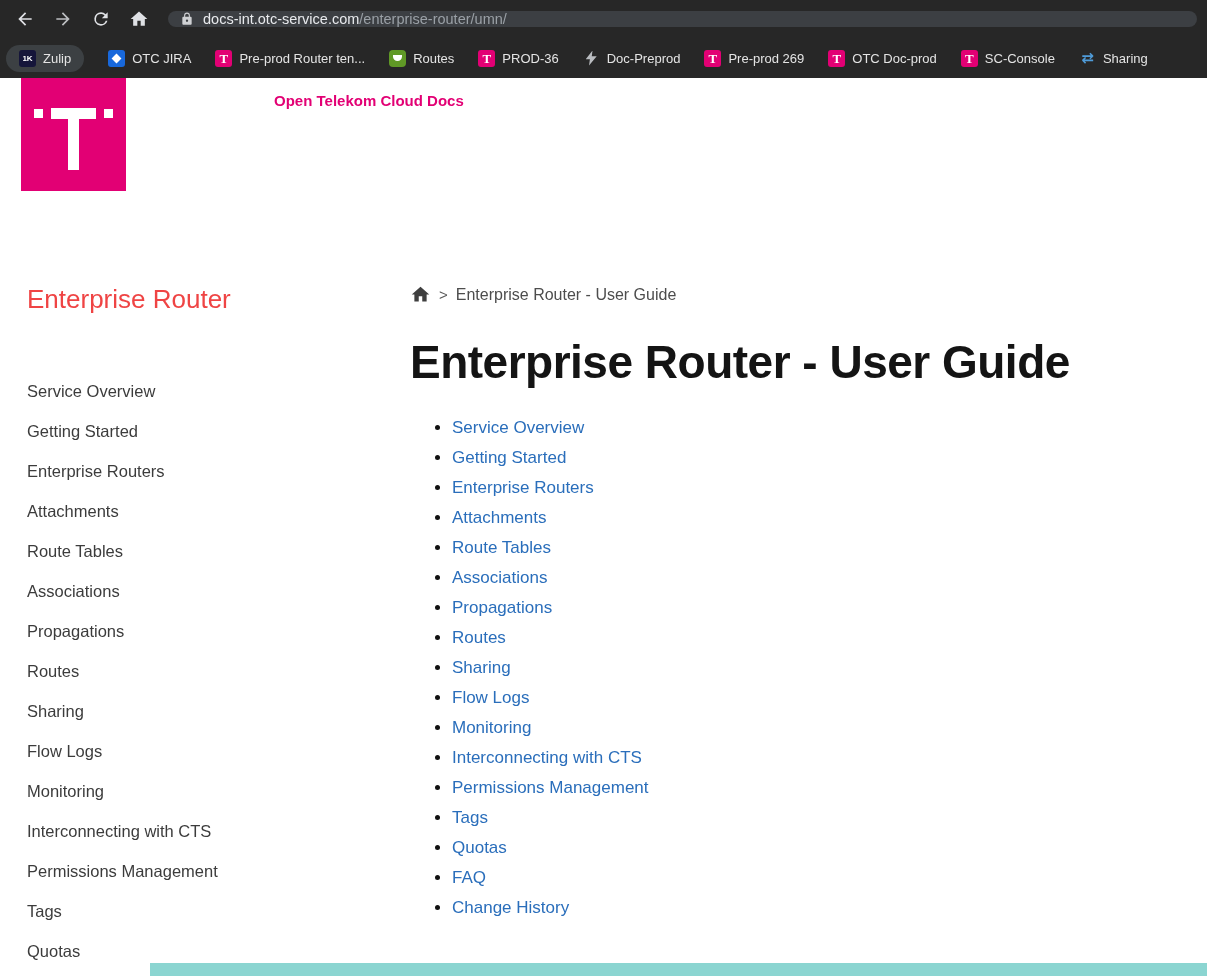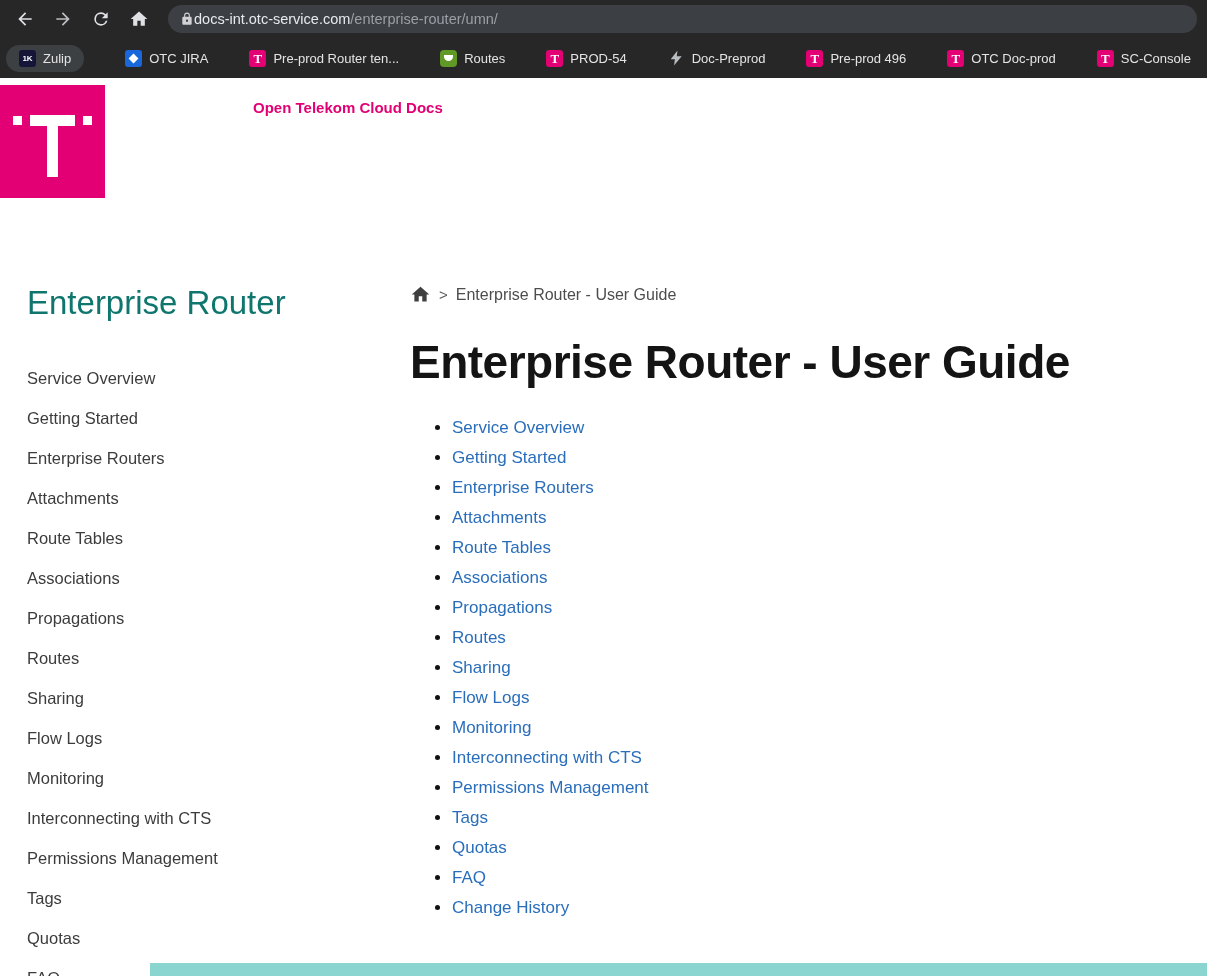--- a/index.html
+++ b/index.html
@@ -12,26 +12,26 @@
   *{margin:0;padding:0;box-sizing:border-box}
   html,body{width:1207px;height:976px;overflow:hidden;background:#fff;
     font-family:"Liberation Sans","DejaVu Sans",sans-serif;}
   
   .chrome{height:78px;background:var(--chrome-bg);}
   .toolbar{height:38px;display:flex;align-items:center;padding:0 10px;gap:8px;}
   .tb-btn{width:30px;height:30px;border:none;background:transparent;display:flex;
     align-items:center;justify-content:center;border-radius:50%;cursor:pointer;flex:none;}
   .tb-btn svg{width:20px;height:20px;fill:#dfe1e5;}
   .tb-btn.dim svg{fill:#bdbfc2;}
-  .address-bar{flex:1;height:28px;background:var(--omnibox-bg);border-radius:14px;
-    display:flex;align-items:center;padding:0 12px;margin-left:6px;min-width:0;}
+  .address-bar{flex:1;height:16px;background:var(--omnibox-bg);border-radius:14px;
+    display:flex;align-items:center;padding:0 12px;gap:9px;margin-left:6px;min-width:0;}
   .address-bar svg{width:14px;height:14px;fill:#cfd1d4;flex:none;}
   .url{font-size:14.5px;color:#e8eaed;white-space:nowrap;overflow:hidden;}
   .url-path{color:#9aa0a6;}
-  .bookmarks-bar{height:40px;display:flex;align-items:center;padding:0 6px;gap:41px;
+  .bookmarks-bar{height:40px;display:flex;align-items:center;padding:0 6px;gap:24px;
     overflow:hidden;white-space:nowrap;}
   .bookmark{display:flex;align-items:center;gap:7px;color:#e4e4e4;font-size:13px;
     cursor:pointer;flex:none;}
   .bookmark:first-child{background:#3c4043;border-radius:15px;padding:5px 13px;}
   .bm-icon{width:17px;height:17px;border-radius:3px;display:inline-flex;align-items:center;
     justify-content:center;flex:none;font-weight:700;overflow:hidden;}
   .icon-telekom{background:var(--brand-magenta);}
   .icon-telekom::before{content:"T";color:#fff;font-family:"Liberation Serif",serif;
     font-size:13px;font-weight:700;line-height:1;}
   .icon-zulip{background:#15153a;}
@@ -40,34 +40,34 @@
   .icon-jira::before{content:"";width:7px;height:7px;background:#fff;transform:rotate(45deg);}
   .icon-gitea{background:#609926;border-radius:4px;}
   .icon-gitea::before{content:"";width:9px;height:6px;background:#fff;border-radius:0 0 5px 5px;}
   .icon-bolt{background:transparent;}
   .icon-bolt::before{content:"";width:11px;height:15px;background:#b9bcc0;
     clip-path:polygon(62% 0,0 58%,38% 58%,30% 100%,100% 38%,55% 38%);}
   .icon-diff{background:transparent;color:#4f9bd8;font-size:15px;font-weight:700;}
   .icon-diff::before{content:"\21C4";}
   
   .page{height:898px;background:#fff;position:relative;overflow:hidden;}
-  .site-header{display:flex;height:120px;padding-top:7px;}
+  .site-header{display:flex;height:120px;margin-left:21px;}
   .logo{width:105px;height:113px;background:var(--brand-magenta);position:relative;
     flex:none;cursor:pointer;display:block;}
   .t-stem{position:absolute;left:47px;top:30px;width:11px;height:62px;background:#fff;}
   .t-cross{position:absolute;left:30px;top:30px;width:45px;height:11px;background:#fff;}
   .t-dot-l{position:absolute;left:13px;top:31px;width:9px;height:9px;background:#fff;}
   .t-dot-r{position:absolute;left:83px;top:31px;width:9px;height:9px;background:#fff;}
   .header-right{margin-left:148px;padding-top:14px;}
   .brand{color:var(--brand-magenta);font-weight:700;font-size:15px;cursor:pointer;}
   .top-nav{display:flex;gap:60px;margin-top:30px;}
   .top-nav-item{font-size:17.5px;font-weight:700;color:#121212;cursor:pointer;}
   .content{display:flex;}
   .sidebar{width:410px;flex:none;padding:86px 20px 0 27px;}
-  .sidebar-title{font-size:33px;color:#0f766e;font-weight:400;margin-bottom:36px;}
+  .sidebar-title{font-size:26px;color:#ef4444;font-weight:400;margin-bottom:56px;}
   .side-list{list-style:none;}
   .side-list li{font-size:16.5px;color:#3c3c3c;line-height:40px;cursor:pointer;}
   .main{flex:1;padding-top:86px;padding-right:40px;min-width:0;}
   .breadcrumb{display:flex;align-items:center;gap:8px;font-size:16px;color:#4d4d4d;}
   .breadcrumb svg{width:21px;height:21px;fill:#3f3f3f;cursor:pointer;flex:none;}
   .crumb-sep{color:#5a5a5a;font-size:15px;}
   .crumb-label{color:#4d4d4d;}
   h1.page-title{font-size:46px;font-weight:600;color:#141414;letter-spacing:-.5px;
     margin-top:30px;margin-bottom:24px;}
   .toc{list-style:disc;padding-left:42px;}
@@ -120,29 +120,29 @@
       <div class="bookmark">
       <span class="bm-icon icon-telekom"></span>
       <span class="bm-label">Pre-prod Router ten...</span>
     </div>
       <div class="bookmark">
       <span class="bm-icon icon-gitea"></span>
       <span class="bm-label">Routes</span>
     </div>
       <div class="bookmark">
       <span class="bm-icon icon-telekom"></span>
-      <span class="bm-label">PROD-54</span>
+      <span class="bm-label">PROD-36</span>
     </div>
       <div class="bookmark">
       <span class="bm-icon icon-bolt"></span>
       <span class="bm-label">Doc-Preprod</span>
     </div>
       <div class="bookmark">
       <span class="bm-icon icon-telekom"></span>
-      <span class="bm-label">Pre-prod 496</span>
+      <span class="bm-label">Pre-prod 269</span>
     </div>
       <div class="bookmark">
       <span class="bm-icon icon-telekom"></span>
       <span class="bm-label">OTC Doc-prod</span>
     </div>
       <div class="bookmark">
       <span class="bm-icon icon-telekom"></span>
       <span class="bm-label">SC-Console</span>
     </div>
       <div class="bookmark">

